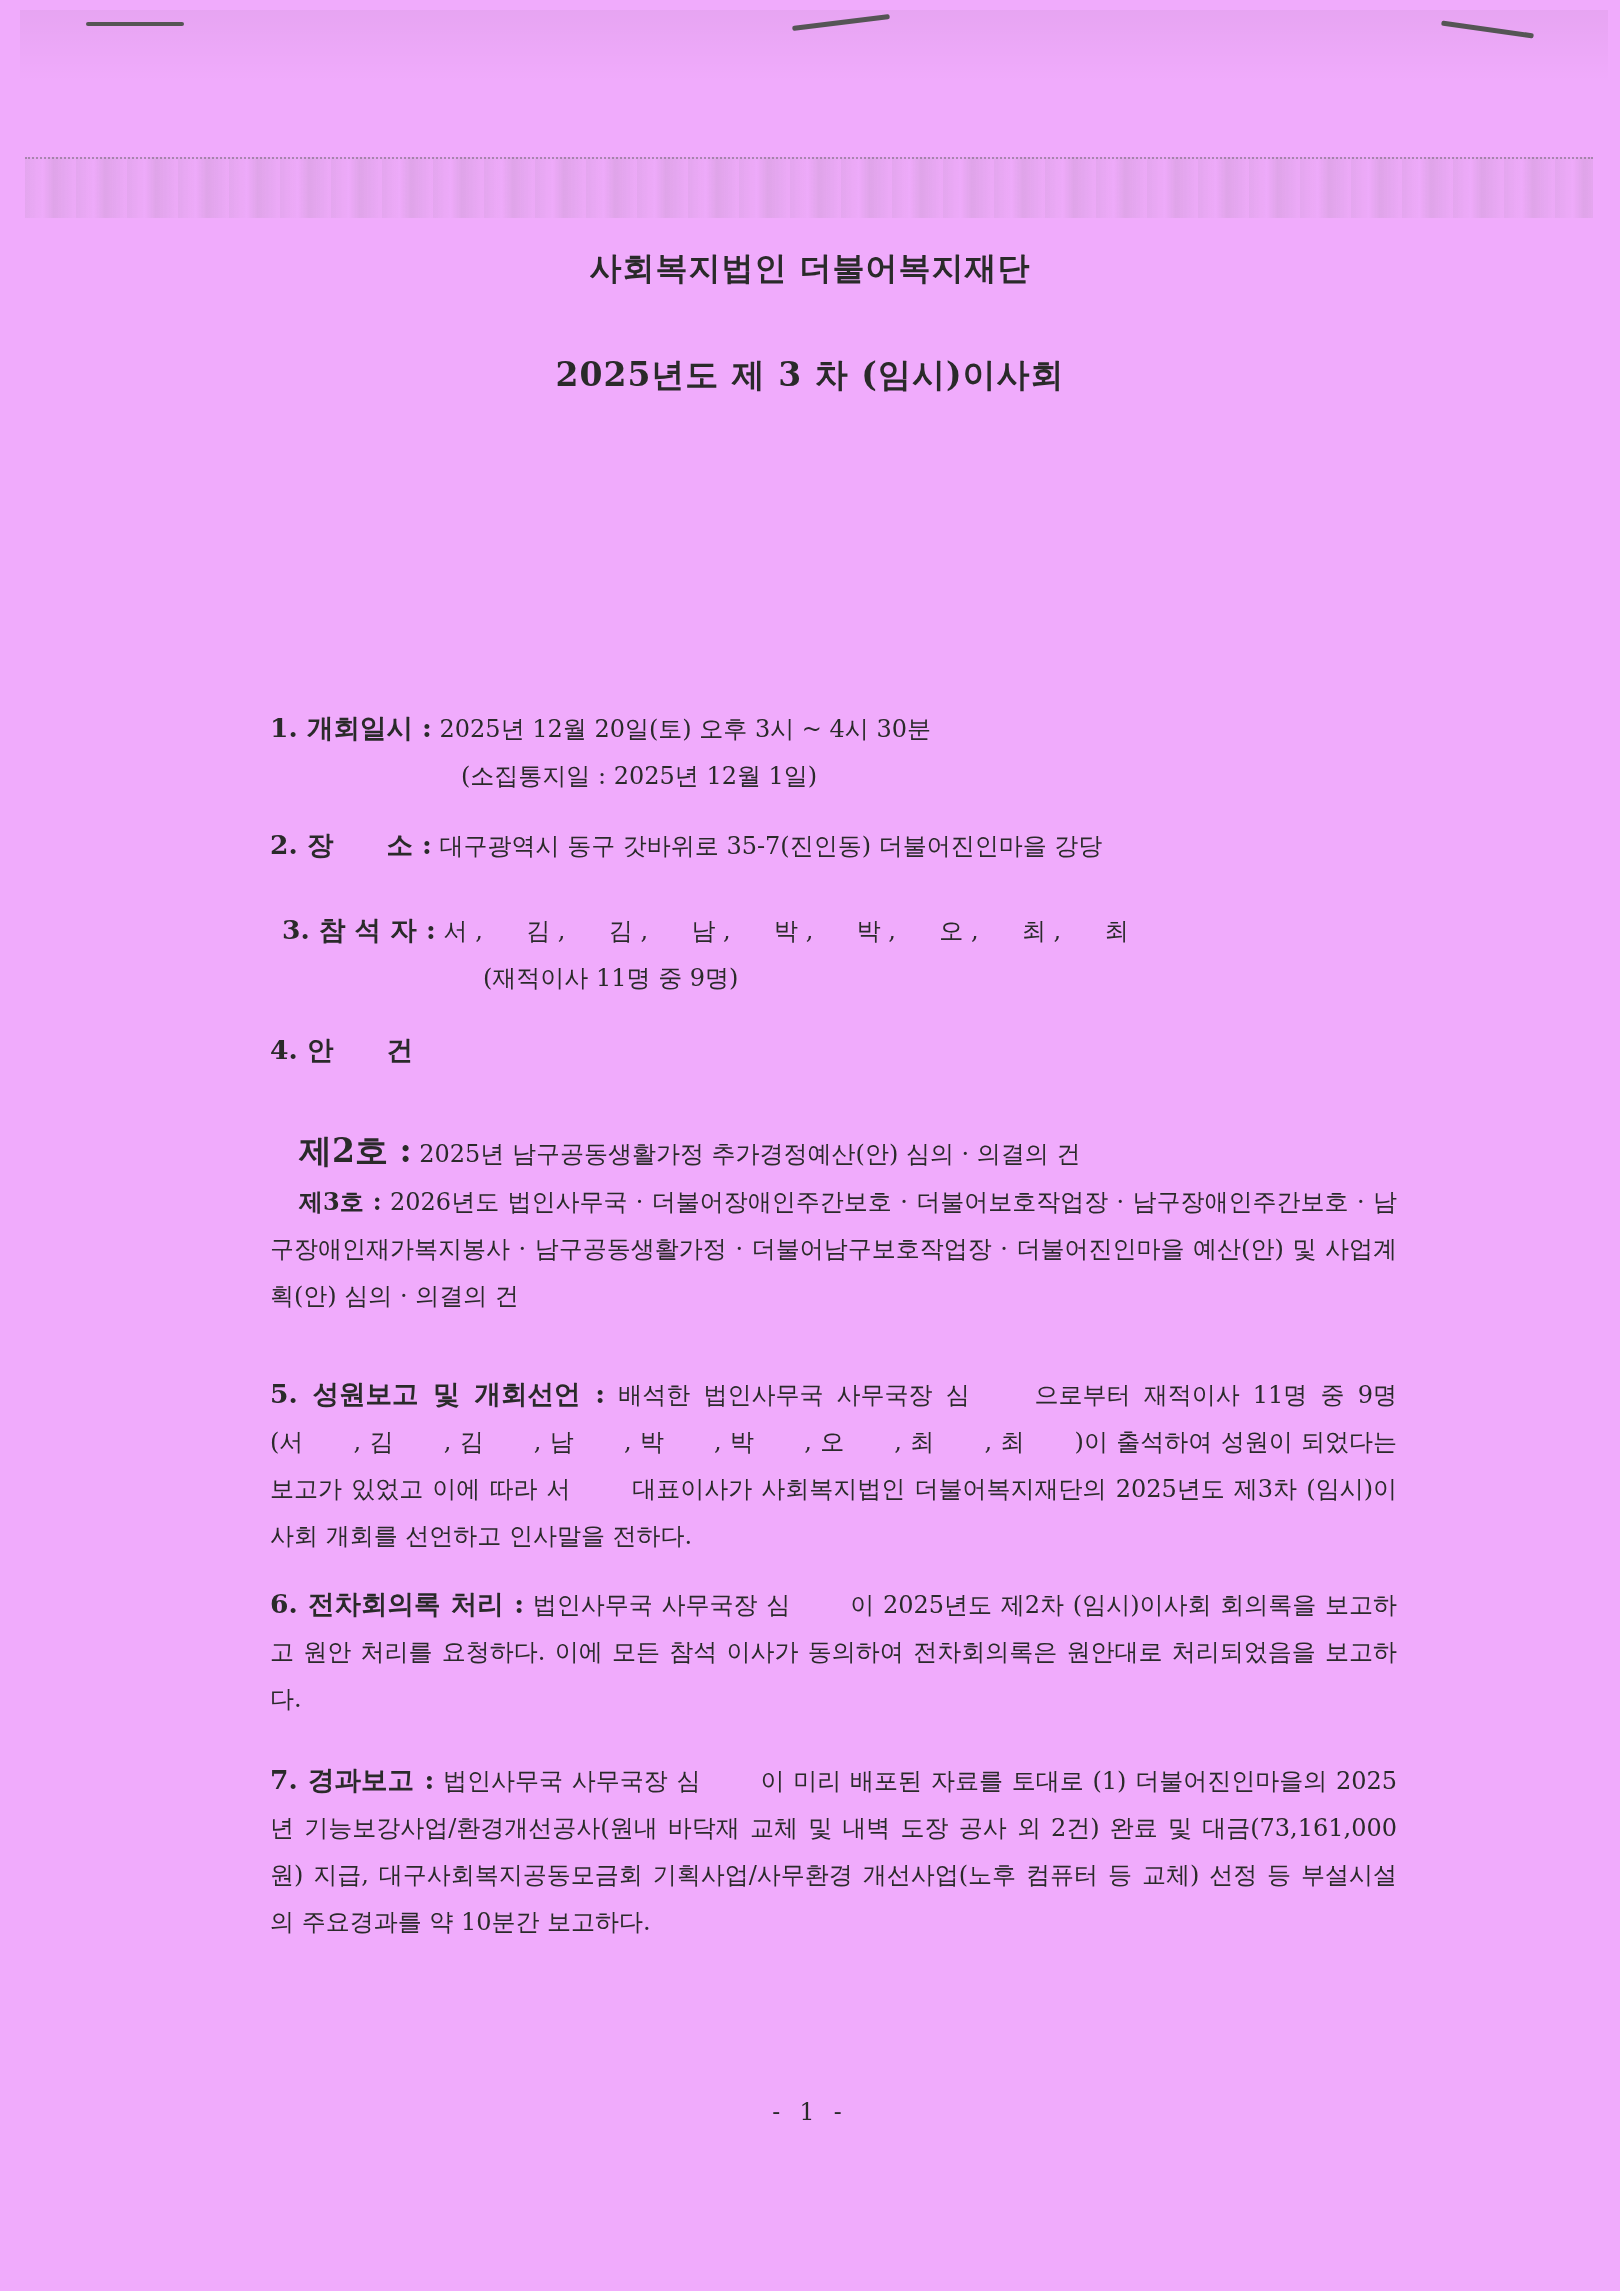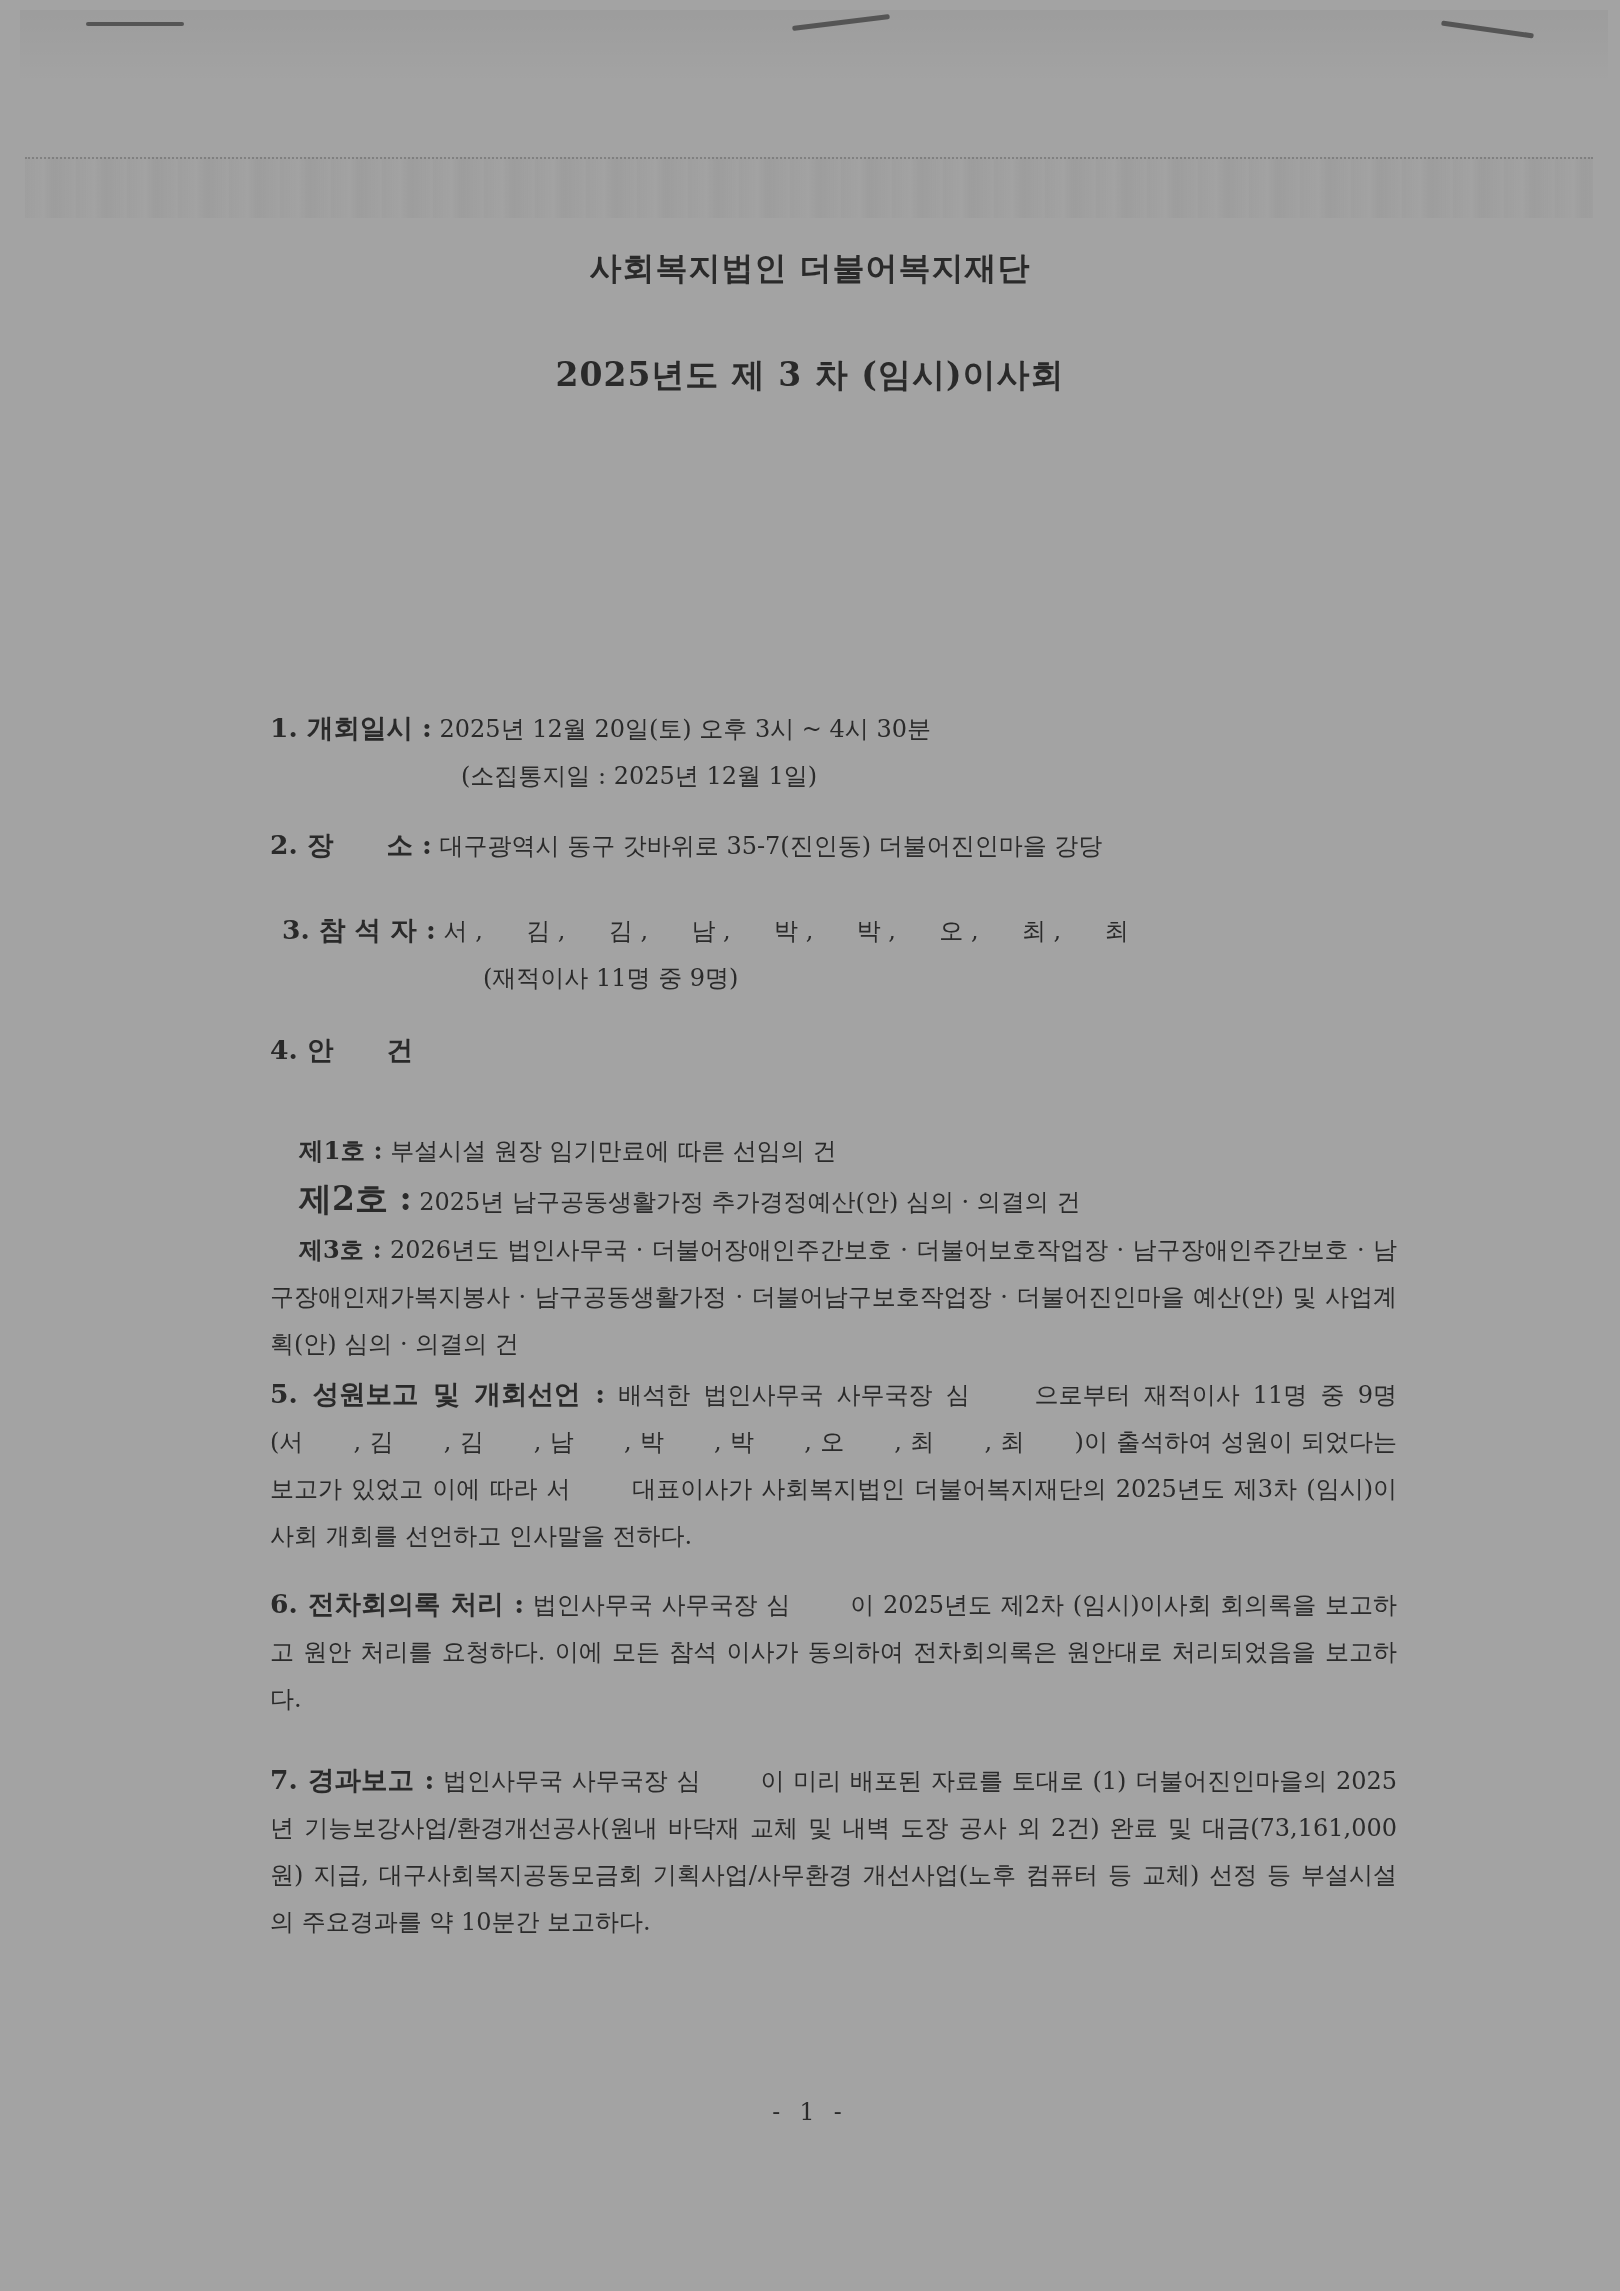--- a/index.html
+++ b/index.html
@@ -12,21 +12,21 @@
       height: 2292px;
       position: relative;
       overflow: hidden;
       font-family: "DejaVu Serif", "Liberation Serif", serif;
       color: #2a2a2a;
     }
     .page {
       position: absolute;
       left: 0; top: 0;
       width: 1620px; height: 2292px;
-      background: #a3a3a3;
+      background: #f0abfc;
     }
     
     .staple {
       position: absolute;
       height: 4.9px;
       background: #555;
       border-radius: 2px;
     }
     .staple.s1 { left: 86px; top: 21.6px; width: 98px; transform: rotate(0deg); }
     .staple.s2 { left: 792px; top: 19.6px; width: 98px; transform: rotate(-7deg); }
@@ -126,24 +126,20 @@
       <span>최</span>
     </div>
     <div style="padding-left:201px;">(재적이사 11명 중 9명)</div>
   </div>
 
   <div class="block" style="top:1026px;">
     <div class="label">4. 안　　건</div>
   </div>
   <div class="block" style="top:1127px;">
     <div class="agenda-item">
-      <span class="label" style="font-size:24.5px;">제1호 :</span>
-      <span>부설시설 원장 임기만료에 따른 선임의 건</span>
-    </div>
-    <div class="agenda-item">
       <span class="label" style="font-size:33px;">제2호 :</span>
       <span>2025년 남구공동생활가정 추가경정예산(안) 심의 · 의결의 건</span>
     </div>
     <div class="para" style="text-indent:29px;">
       <span class="label" style="font-size:24px;">제3호 :</span>
       <span>2026년도  법인사무국 · 더불어장애인주간보호 · 더불어보호작업장 · 남구장애인주간보호 · 남구장애인재가복지봉사 · 남구공동생활가정 · 더불어남구보호작업장 · 더불어진인마을 예산(안) 및 사업계획(안) 심의 · 의결의 건</span>
     </div>
   </div>
 
   <div class="block para" style="top:1370px;">

